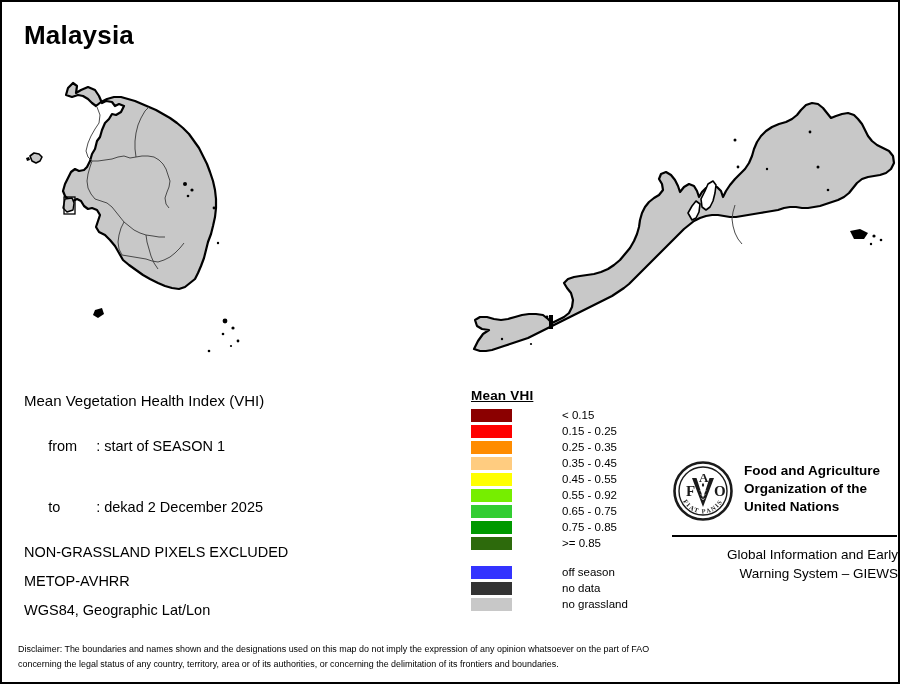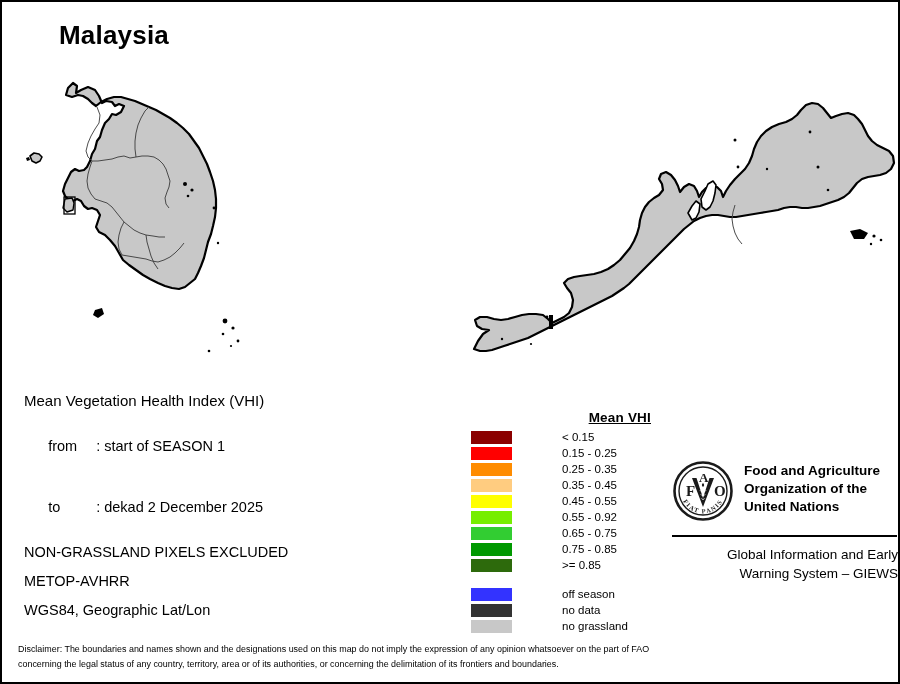--- a/index.html
+++ b/index.html
@@ -20,21 +20,20 @@
 
   
   #map-title {
     position: absolute;
     left: 22px;
     top: 18px;
     font-size: 26px;
     font-weight: bold;
     color: #000000;
     letter-spacing: 0.2px;
-    margin-left: 35px;
   }
 
   
   #map-canvas {
     position: absolute;
     left: 0px;
     top: 55px;
     width: 896px;
     height: 300px;
   }
@@ -61,23 +60,22 @@
   }
   #info-block .info-row .lbl {
     display: inline-block;
     width: 48px;
   }
 
   
   #legend {
     position: absolute;
     left: 469px;
-    top: 408px;
+    top: 386px;
     width: 180px;
-    text-align: right;
   }
   #legend .legend-title {
     font-size: 13.5px;
     font-weight: bold;
     color: #000;
     text-decoration: underline;
     margin-bottom: 4px;
     letter-spacing: 0.2px;
   }
   #legend .legend-row {

